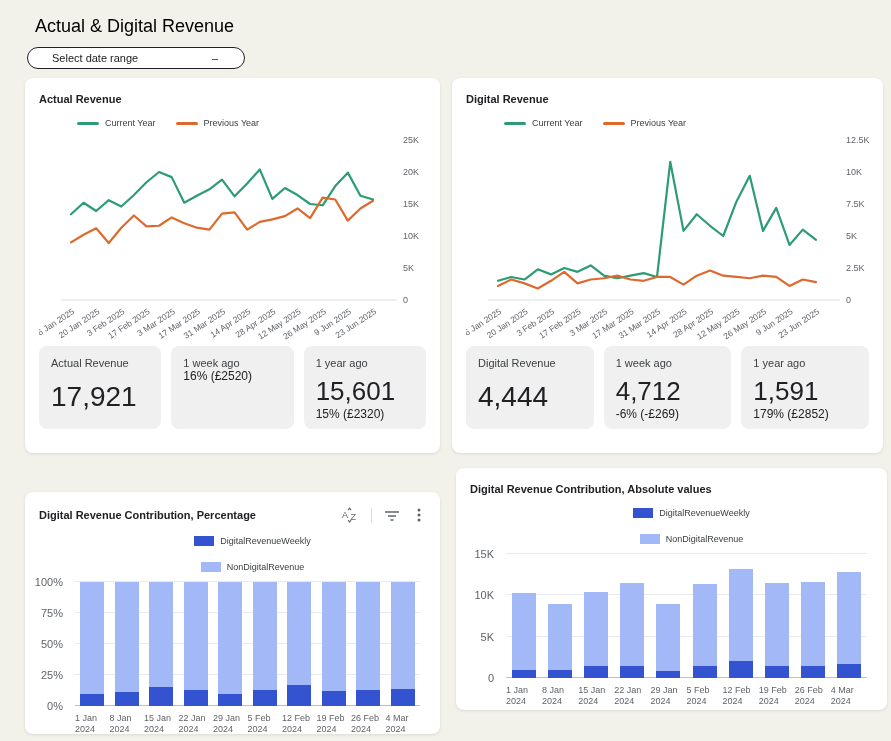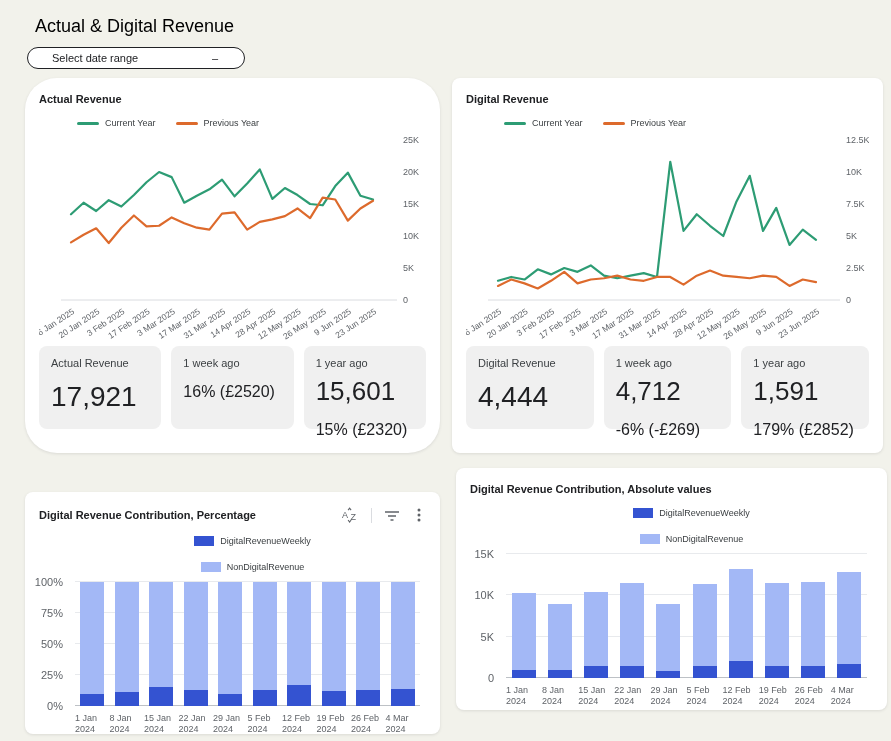--- a/index.html
+++ b/index.html
@@ -22,21 +22,21 @@
     background: #fff;
     display: flex; align-items: center; justify-content: space-between;
     padding: 0 26px 0 24px;
     font-size: 11px; cursor: pointer;
   }
   .date-pill .caret { font-size: 11px; line-height: 1; color: #202124; }
   .card {
     position: absolute; background: #fff; border-radius: 8px;
     box-shadow: 0 1px 3px rgba(60,64,67,.13);
   }
-  #card-actual  { left: 25px;  top: 78px;  width: 415px; height: 375px; border-radius: 32px; }
+  #card-actual  { left: 25px;  top: 78px;  width: 415px; height: 375px; }
   #card-digital { left: 452px; top: 78px;  width: 431px; height: 375px; }
   #card-pct     { left: 25px;  top: 492px; width: 415px; height: 242px; }
   #card-abs     { left: 456px; top: 468px; width: 431px; height: 242px; }
   .card-head { display: flex; justify-content: space-between; align-items: center; padding: 15px 14px 0; }
   .card-title { font-size: 11px; font-weight: 700; color: #202124; }
   .toolbar { display: flex; align-items: center; gap: 12px; }
   .toolbar .tb-icon { cursor: pointer; display: flex; align-items: center; }
   .tb-divider { width: 1px; height: 15px; background: #dadce0; }
   .legend-row { display: flex; align-items: center; margin-top: 13px; }
   .line-legend { margin-left: 52px; gap: 20px; }
@@ -47,21 +47,21 @@
   .legend-label { font-size: 9px; color: #3c4043; }
   .line-svg { display: block; margin: 2px 0 0 14px; }
   .stats-row { display: flex; gap: 10px; padding: 0 14px; margin-top: 4px; }
   .stat-box {
     flex: 1; background: #f0f0f0; border-radius: 8px;
     height: 83px; padding: 11px 12px;
   }
   .stat-label { font-size: 11px; color: #3c4043; }
   .stat-value { font-size: 26px; color: #202124; margin-top: 7px; }
   .stat-box.primary .stat-value { font-size: 28px; margin-top: 12px; }
-  .stat-delta { font-size: 16px; color: #202124; margin-top: 14px; }
+  .stat-delta { font-size: 12px; color: #202124; margin-top: 0; }
   .stat-delta:empty { display: none; }
   .bar-chart-area { position: relative; margin: 8px 14px 0; height: 168px; }
   .bp { position: absolute; left: 36px; right: 6px; top: 2px; bottom: 42px; }
   .gridline { position: absolute; left: 0; right: 0; height: 1px; background: #e8eaed; }
   .gridline.baseline { background: #bdc1c6; }
   .ycol { position: absolute; left: 0; top: 2px; bottom: 42px; width: 32px; }
   .ylab { position: absolute; right: 8px; transform: translateY(50%); font-size: 11px; color: #5f6368; }
   .cols { position: absolute; inset: 0; display: flex; }
   .bar-col { flex: 1; display: flex; align-items: flex-end; justify-content: center; }
   .bar-stack { width: 24px; height: 100%; display: flex; flex-direction: column; justify-content: flex-end; }

